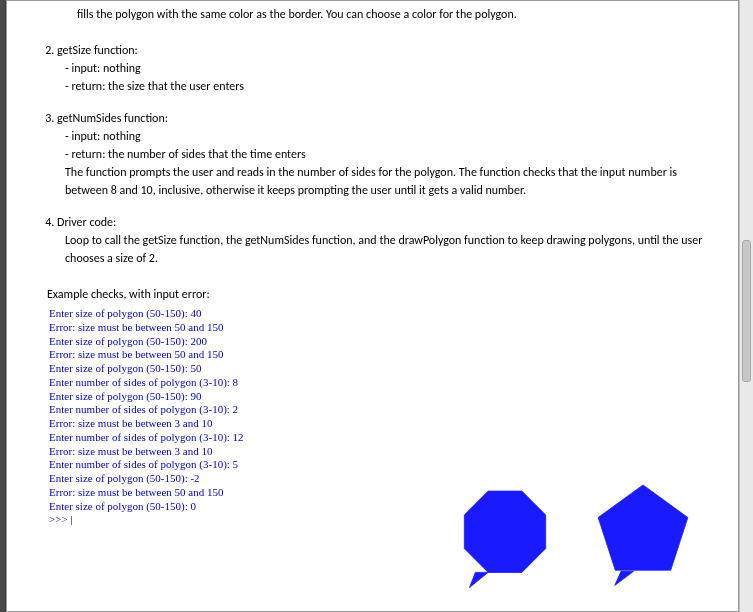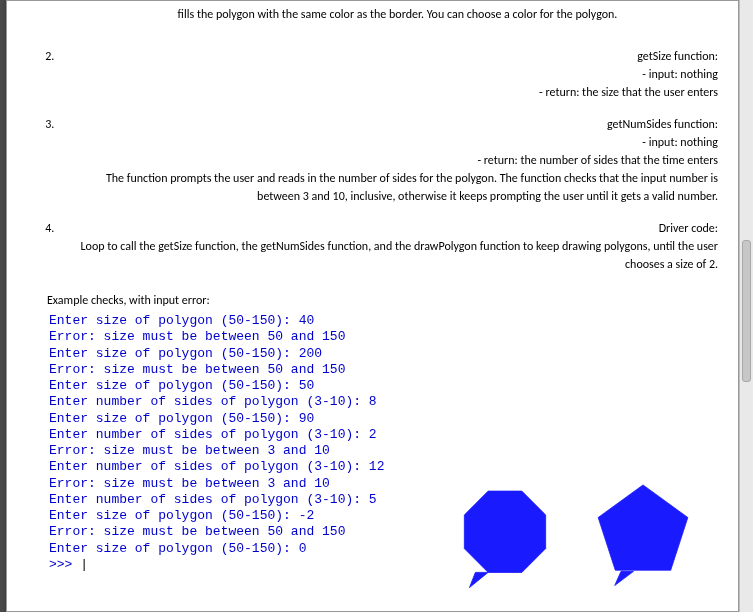--- a/index.html
+++ b/index.html
@@ -52,32 +52,31 @@
   .content {
     padding-top: 4px;
     line-height: 1.5;
   }
   ol.numlist {
     margin: 0 0 0 30px;
     padding: 0;
   }
   ol.numlist > li {
     margin-bottom: 14px;
-    text-align: right;
   }
   .body-indent {
     margin-left: 8px;
   }
   .example-caption {
     margin-top: 18px;
     margin-left: 20px;
   }
   .terminal {
-    font-family: Liberation Mono, monospace;
-    font-size: 13px;
+    font-family: Liberation Serif, serif;
+    font-size: 11px;
     color: #0000cc;
     line-height: 1.25;
     margin-left: 22px;
     margin-top: 4px;
     white-space: pre;
     position: relative;
     width: 360px;
   }
   .prompt-line {
     color: #0000cc;
@@ -106,33 +105,33 @@
     display: inline;
   }
 </style>
 </head>
 <body>
 
 <div class="viewport">
   <div class="page">
     <div class="content">
 
-      <div style="margin-left:50px; margin-bottom:24px;text-align:center;">fills the polygon with the same color as the border. You can choose a color for the polygon.</div>
+      <div style="margin-left:50px; margin-bottom:18px;">fills the polygon with the same color as the border. You can choose a color for the polygon.</div>
 
       <ol class="numlist" start="2">
         <li>
           <span class="func-title">getSize function:</span>
           <div class="body-indent">- input: nothing</div>
           <div class="body-indent">- return: the size that the user enters</div>
         </li>
         <li>
           <span class="func-title">getNumSides function:</span>
           <div class="body-indent">- input: nothing</div>
           <div class="body-indent">- return: the number of sides that the time enters</div>
-          <div class="body-indent">The function prompts the user and reads in the number of sides for the polygon. The function checks that the input number is between 3 and 10, inclusive, otherwise it keeps prompting the user until it gets a valid number.</div>
+          <div class="body-indent">The function prompts the user and reads in the number of sides for the polygon. The function checks that the input number is between 8 and 10, inclusive, otherwise it keeps prompting the user until it gets a valid number.</div>
         </li>
         <li>
           <span class="func-title">Driver code:</span>
           <div class="body-indent">Loop to call the getSize function, the getNumSides function, and the drawPolygon function to keep drawing polygons, until the user chooses a size of 2.</div>
         </li>
       </ol>
 
       <div class="example-caption">Example checks, with input error:</div>
 
       <div class="terminal" id="terminal"><div class="prompt-line">Enter size of polygon (50-150): 40</div><div class="prompt-line">Error: size must be between 50 and 150</div><div class="prompt-line">Enter size of polygon (50-150): 200</div><div class="prompt-line">Error: size must be between 50 and 150</div><div class="prompt-line">Enter size of polygon (50-150): 50</div><div class="prompt-line">Enter number of sides of polygon (3-10): 8</div><div class="prompt-line">Enter size of polygon (50-150): 90</div><div class="prompt-line">Enter number of sides of polygon (3-10): 2</div><div class="prompt-line">Error: size must be between 3 and 10</div><div class="prompt-line">Enter number of sides of polygon (3-10): 12</div><div class="prompt-line">Error: size must be between 3 and 10</div><div class="prompt-line">Enter number of sides of polygon (3-10): 5</div><div class="prompt-line">Enter size of polygon (50-150): -2</div><div class="prompt-line">Error: size must be between 50 and 150</div><div class="prompt-line">Enter size of polygon (50-150): 0</div><div><span style="color:#0000cc">&gt;&gt;&gt; </span><span class="cursor">|</span></div></div>

